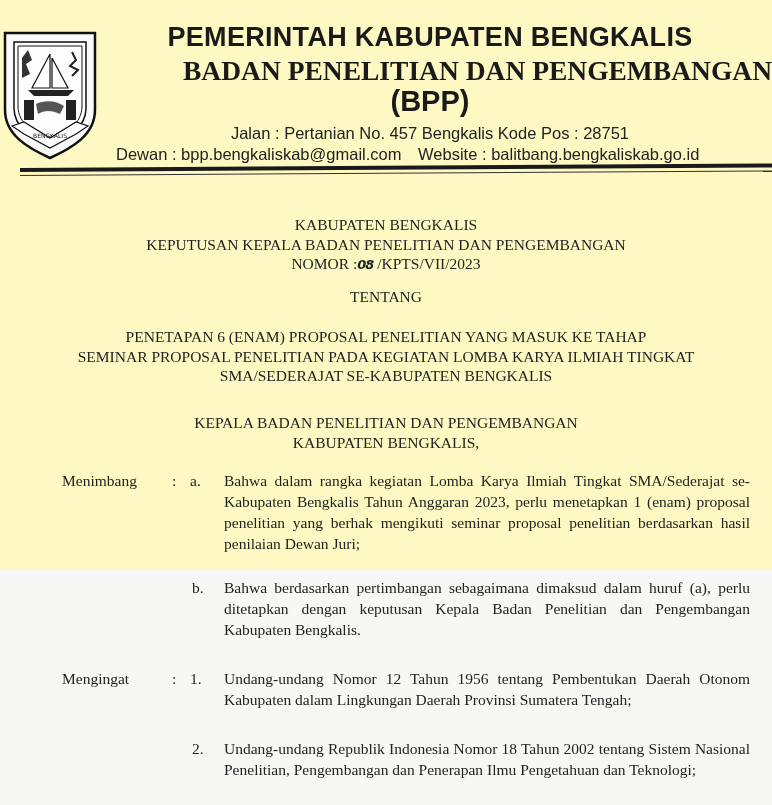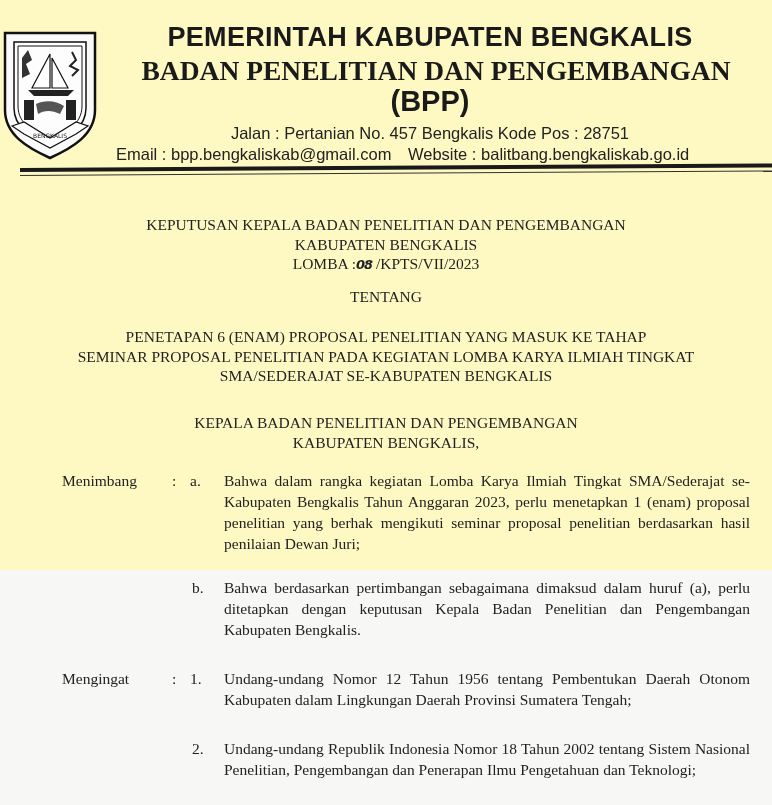--- a/index.html
+++ b/index.html
@@ -14,21 +14,21 @@
   
   .logo {
     position: absolute; left: 2px; top: 30px; width: 96px; height: 130px;
   }
   .kop-line1 {
     position: absolute; left: 110px; top: 22px; width: 640px; text-align: center;
     font-family: "Liberation Sans", sans-serif; font-weight: bold; font-size: 27px;
     letter-spacing: 0.3px; color: #1a1a1a; white-space: nowrap;
   }
   .kop-line2 {
-    position: absolute; left: 100px; top: 55px; width: 672px; text-align: center;
+    position: absolute; left: 100px; top: 55px; width: 672px; text-align: right;
     font-family: "Liberation Serif", serif; font-weight: bold; font-size: 27.5px;
     color: #1a1a1a; white-space: nowrap;
   }
   .kop-line3 {
     position: absolute; left: 110px; top: 85px; width: 640px; text-align: center;
     font-family: "Liberation Sans", sans-serif; font-weight: bold; font-size: 29px;
     color: #1a1a1a;
   }
   .kop-address {
     position: absolute; left: 110px; top: 124px; width: 640px; text-align: center;
@@ -99,30 +99,30 @@
       <path d="M10,96 L22,92 L48,108 L74,92 L86,96 L74,104 L48,118 L22,104 Z" fill="#fff" stroke="#111" stroke-width="1.2"></path>
       <text x="48" y="108" font-family="DejaVu Sans, sans-serif" font-size="6" text-anchor="middle" fill="#111" transform="rotate(0 48 108)">BENGKALIS</text>
     </svg>
   </div>
 
   <div class="kop-line1">PEMERINTAH KABUPATEN BENGKALIS</div>
   <div class="kop-line2">BADAN PENELITIAN DAN PENGEMBANGAN</div>
   <div class="kop-line3">(BPP)</div>
   <div class="kop-address">Jalan : Pertanian No. 457 Bengkalis Kode Pos : 28751</div>
   <div class="kop-contact">
-    <span>Email : bpp.bengkaliskab@gmail.com</span>
+    <span>Dewan : bpp.bengkaliskab@gmail.com</span>
     <span class="website">Website : balitbang.bengkaliskab.go.id</span>
   </div>
   <div class="rule-thick"></div>
   <div class="rule-thin"></div>
 
   <div class="center-block" style="top:215px;">
+    <div>KABUPATEN BENGKALIS</div>
     <div>KEPUTUSAN KEPALA BADAN PENELITIAN DAN PENGEMBANGAN</div>
-    <div>KABUPATEN BENGKALIS</div>
-    <div><span>LOMBA :</span><span class="nomor-hand">08</span><span> /KPTS/VII/2023</span></div>
+    <div><span>NOMOR :</span><span class="nomor-hand">08</span><span> /KPTS/VII/2023</span></div>
   </div>
 
   <div class="center-block" style="top:287px;">TENTANG</div>
 
   <div class="center-block" style="top:327px;">
     <div>PENETAPAN 6 (ENAM) PROPOSAL PENELITIAN YANG MASUK KE TAHAP</div>
     <div>SEMINAR PROPOSAL PENELITIAN PADA KEGIATAN LOMBA KARYA ILMIAH  TINGKAT</div>
     <div>SMA/SEDERAJAT SE-KABUPATEN BENGKALIS</div>
   </div>
 

